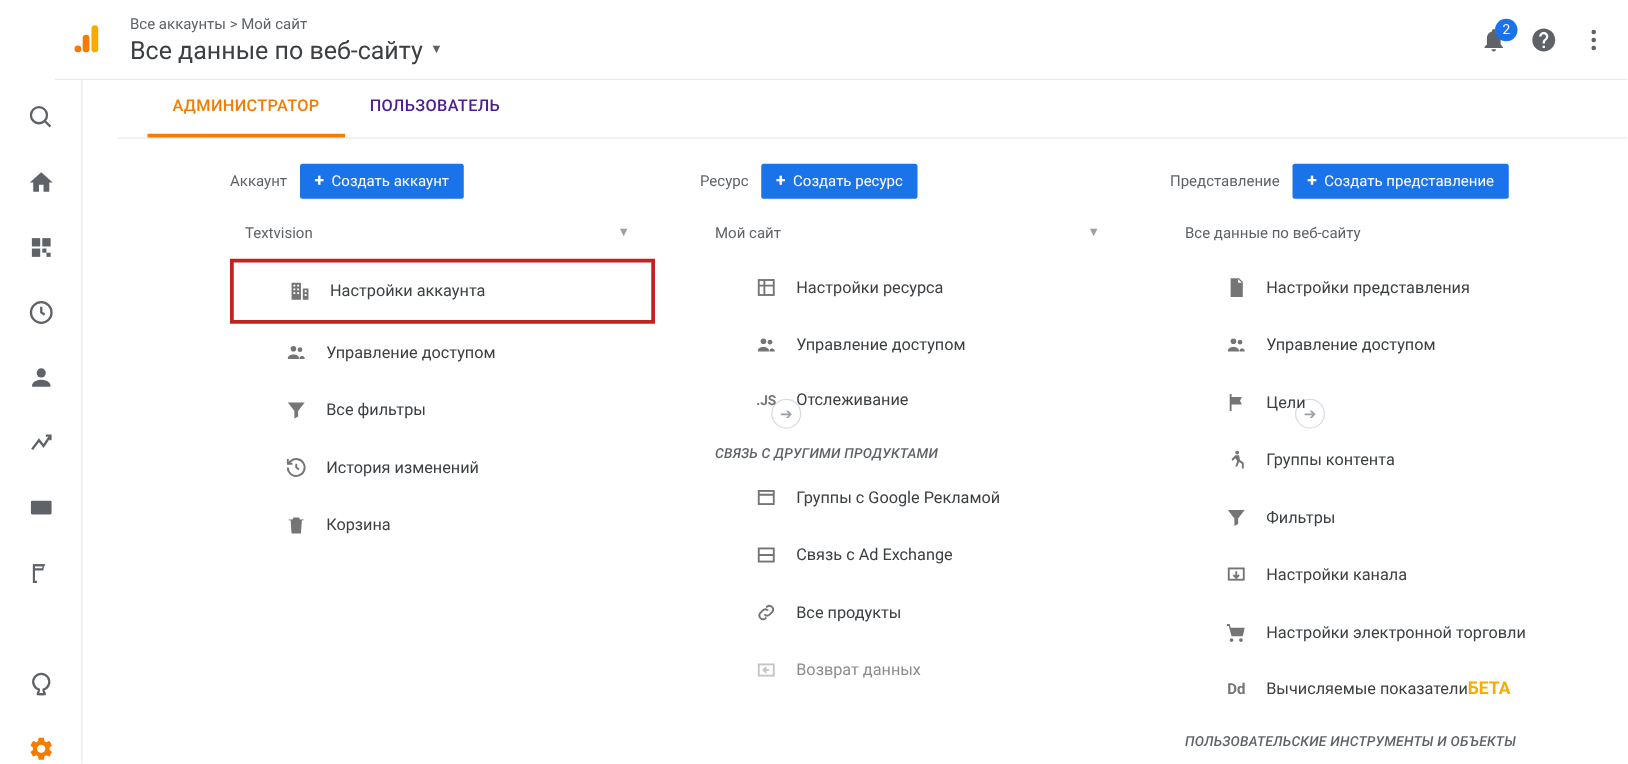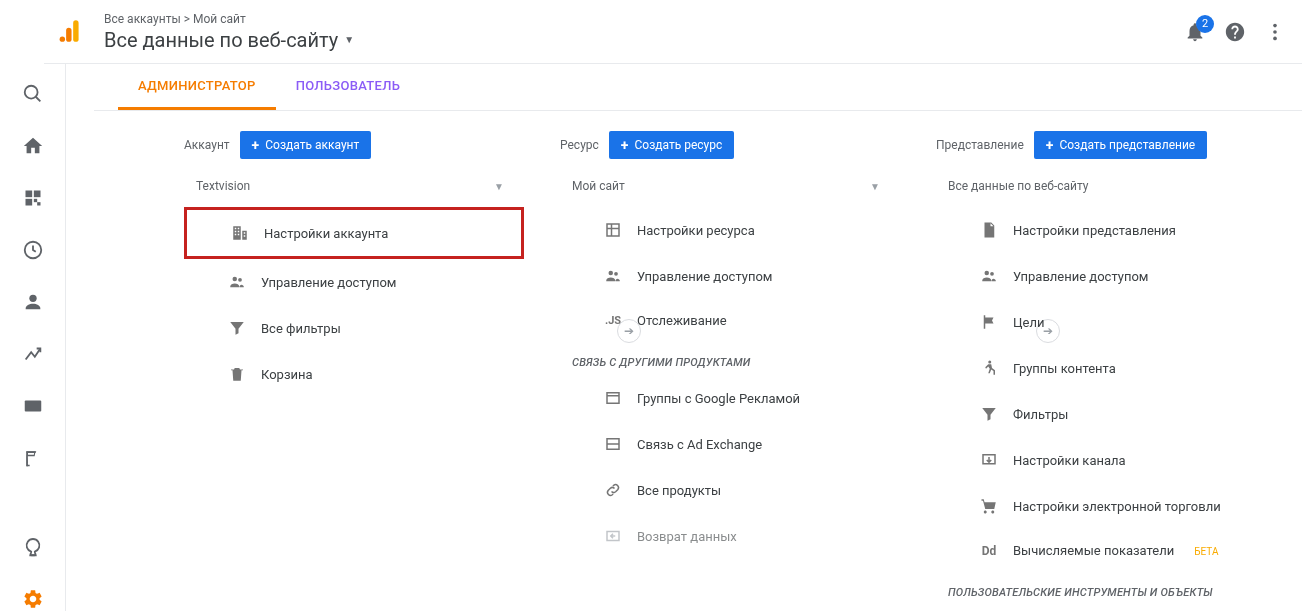--- a/index.html
+++ b/index.html
@@ -17,37 +17,37 @@
 .badge { position: absolute; top: -6px; right: -8px; background: #1a73e8; color: #fff; border-radius: 50%; width: 18px; height: 18px; font-size: 11px; display: flex; align-items: center; justify-content: center; }
 
 .layout { display: flex; height: calc(611px - 64px); gap: 28px; }
 .sidebar { width: 66px; border-right: 1px solid #e8eaed; display: flex; flex-direction: column; align-items: center; padding-top: 18px; gap: 28px; }
 .side-spacer { flex: 1; }
 .side-icon { width: 24px; height: 24px; display: flex; align-items: center; justify-content: center; color: #5f6368; cursor: pointer; }
 .side-icon.active { color: #f57c00; }
 
 .main { flex: 1; display: flex; flex-direction: column; }
 .tabs { display: flex; border-bottom: 1px solid #e8eaed; padding-left: 24px; }
-.tab { padding: 14px 20px; font-size: 13px; font-weight: 500; color: #8b5cf6; cursor: pointer; letter-spacing: 0.3px; }
+.tab { padding: 14px 20px; font-size: 13px; font-weight: 500; color: #4c1d95; cursor: pointer; letter-spacing: 0.3px; }
 .tab.active { color: #f57c00; border-bottom: 3px solid #f57c00; }
 
 .cols { flex: 1; display: flex; padding: 20px 0 0 90px; gap: 10px; position: relative; overflow: hidden; }
 .col { flex: 1; position: relative; max-width: 400px; }
 .col-head { display: flex; align-items: center; gap: 10px; margin-bottom: 12px; }
 .col-label { font-size: 12px; color: #5f6368; }
 .btn-create { background: #1a73e8; color: #fff; border: none; padding: 6px 12px; font-size: 12px; border-radius: 2px; display: flex; align-items: center; gap: 6px; cursor: pointer; }
 .btn-create .plus { font-size: 14px; font-weight: bold; }
 .dropdown { display: flex; justify-content: space-between; align-items: center; padding: 8px 0 14px 12px; font-size: 12px; color: #5f6368; cursor: pointer; width: 340px; }
 .dropdown .caret { color: #9aa0a6; font-size: 10px; margin-right: 20px; }
 
 .item { display: flex; align-items: center; gap: 14px; padding: 14px 14px; font-size: 13px; color: #3c4043; cursor: pointer; width: 340px; }
 .item .icon { width: 20px; color: #757575; display: flex; justify-content: center; margin-left: 29px; }
 .highlighted { border: 3px solid #c5221f; }
 .section-head { font-size: 11px; font-weight: 500; color: #5f6368; padding: 14px 12px 6px; letter-spacing: 0.2px; font-style: italic; }
-.beta { color: #f9ab00; font-size: 10px; font-weight: 400; margin-left: 20px; }
+.beta { color: #f9ab00; font-size: 14px; font-weight: 700; margin-left: 0; }
 
 .circle-arrow { position: absolute; top: 208px; width: 24px; height: 24px; border: 1px solid #dadce0; border-radius: 50%; display: flex; align-items: center; justify-content: center; color: #9aa0a6; background: #fff; font-size: 12px; }
 .circle1 { left: 523px; }
 .circle2 { left: 942px; }
 
 svg { display: block; }
 </style>
 </head>
 <body>
 
@@ -200,20 +200,30 @@
         <div class="item">
             <span class="icon">
               <svg width="18" height="18" viewBox="0 0 24 24" fill="#757575">
                 <path d="M3 4h18l-7 9v6l-4 2v-8L3 4z"></path>
               </svg>
             </span>
             <span>Все фильтры</span>
           </div>
         <div class="item">
             <span class="icon">
+              <svg width="18" height="18" viewBox="0 0 24 24" fill="none" stroke="#757575" stroke-width="2">
+                <path d="M3 12a9 9 0 1 0 3-6.7L3 8"></path>
+                <path d="M3 3v5h5"></path>
+                <path d="M12 8v4l3 2"></path>
+              </svg>
+            </span>
+            <span>История изменений</span>
+          </div>
+        <div class="item">
+            <span class="icon">
               <svg width="18" height="18" viewBox="0 0 24 24" fill="#757575">
                 <path d="M6 7h12l-1 14H7L6 7zm3-3h6l1 2H8l1-2zM4 6h16v1H4z"></path>
               </svg>
             </span>
             <span>Корзина</span>
           </div>
       </div>
 
       <div class="col">
         <div class="col-head">

